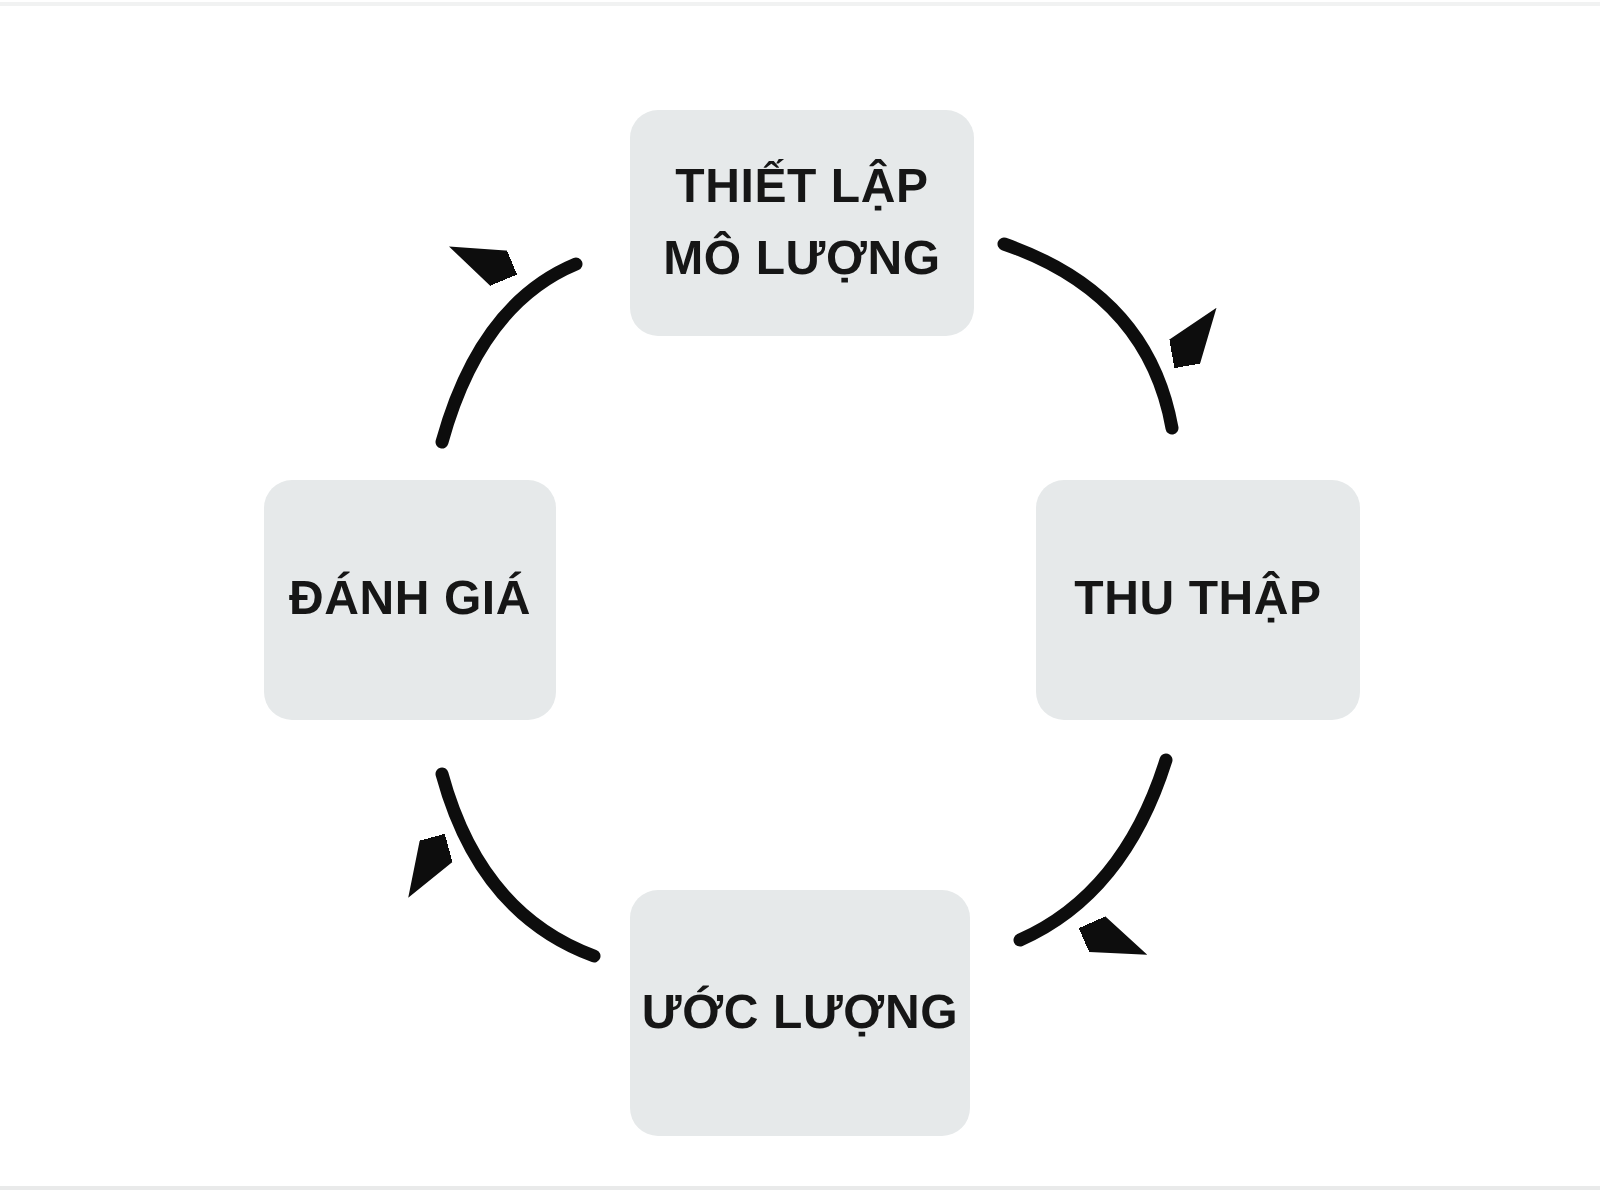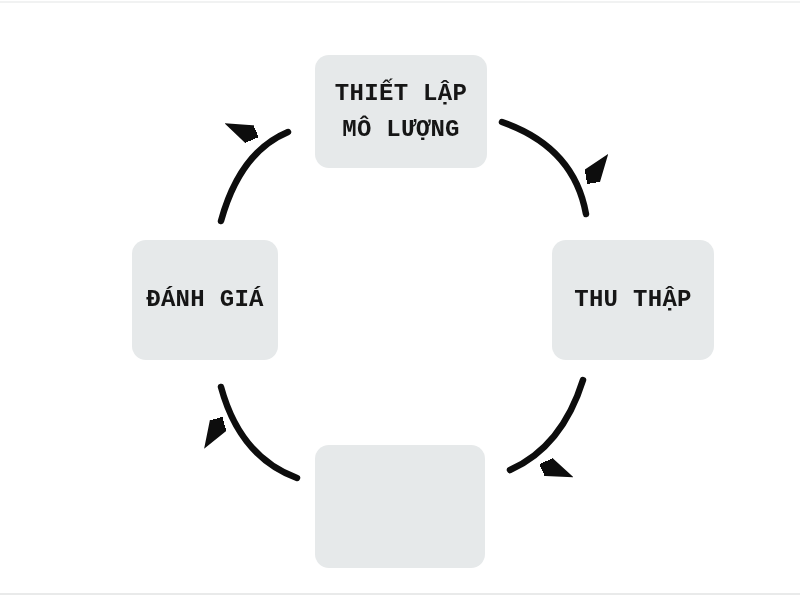--- a/index.html
+++ b/index.html
@@ -6,21 +6,21 @@
     margin: 0;
     padding: 0;
     background: #ffffff;
   }
   .canvas {
     position: relative;
     width: 800px;
     height: 600px;
     background: #ffffff;
     overflow: hidden;
-    font-family: Liberation Mono, monospace;
+    font-family: Liberation Sans, sans-serif;
   }
   .arrow-layer {
     position: absolute;
     left: 0;
     top: 0;
     width: 800px;
     height: 600px;
   }
   .node {
     position: absolute;
@@ -31,21 +31,21 @@
     align-items: center;
     justify-content: center;
     text-align: center;
     color: #161616;
     font-weight: bold;
     font-size: 24px;
     line-height: 1.5;
     letter-spacing: 0.3px;
   }
   .node-top    { left: 315px; top: 55px;  width: 172px; height: 113px; }
-  .node-right  { left: 518px; top: 240px; width: 162px; height: 120px; margin-left: 34px; }
+  .node-right  { left: 518px; top: 240px; width: 162px; height: 120px; }
   .node-bottom { left: 315px; top: 445px; width: 170px; height: 123px; }
   .node-left   { left: 132px; top: 240px; width: 146px; height: 120px; }
   .page-edge {
     position: absolute;
     left: 0;
     width: 800px;
     height: 2px;
   }
   .page-edge-top    { top: 1px;   background: #f1f2f2; }
   .page-edge-bottom { top: 593px; background: #e9eaea; }
@@ -73,19 +73,20 @@
   <div class="node node-top">
     <div class="line">THIẾT LẬP</div>
     <div class="line">MÔ LƯỢNG</div>
   </div>
 
   <div class="node node-right">
     <div class="line">THU THẬP</div>
   </div>
 
   <div class="node node-bottom">
+    <div class="line">ƯỚC LƯỢNG</div>
   </div>
 
   <div class="node node-left">
     <div class="line">ĐÁNH GIÁ</div>
   </div>
 
 </div>
 
 </body></html>

